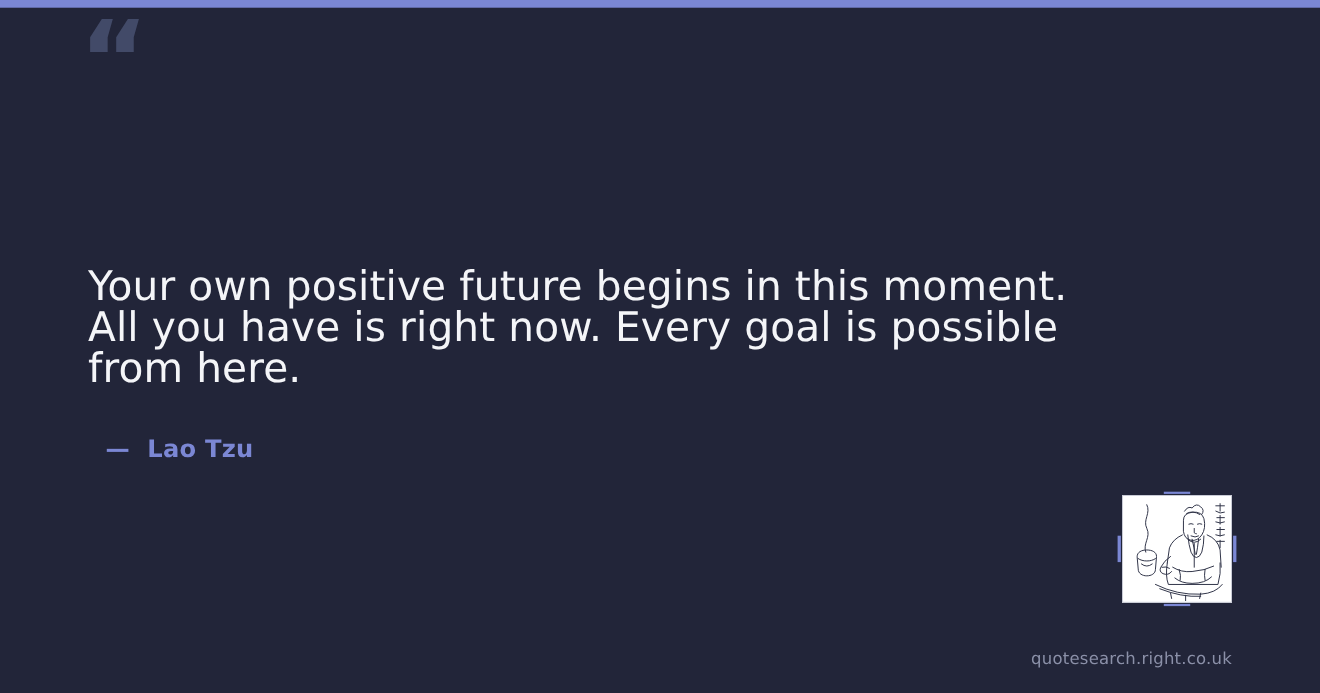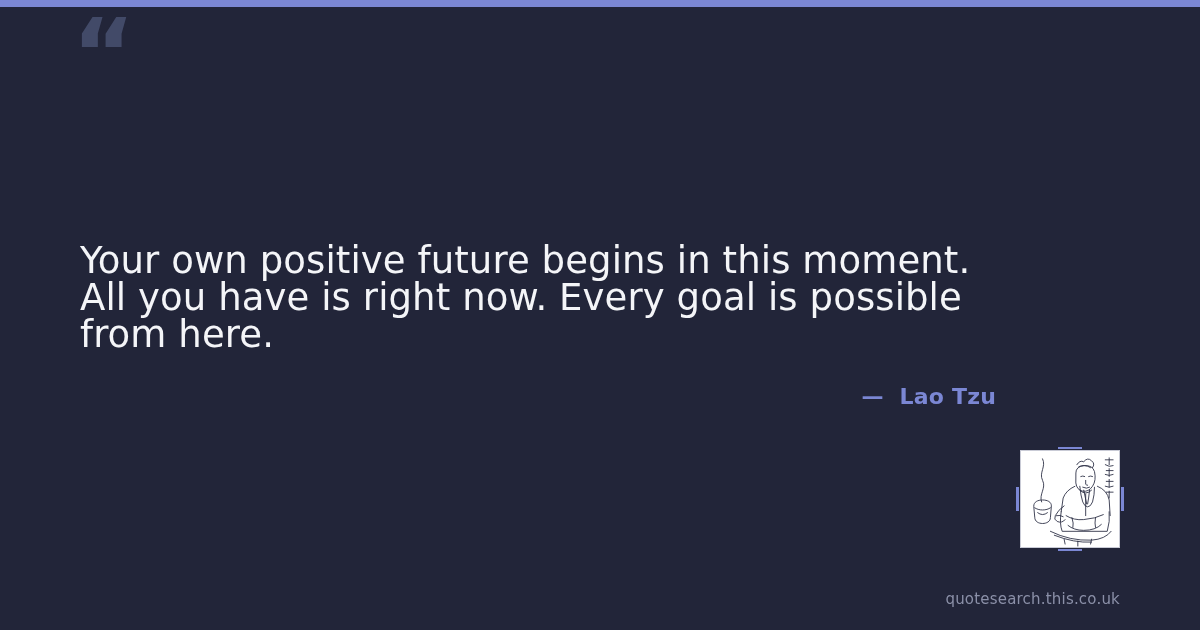--- a/index.html
+++ b/index.html
@@ -59,29 +59,28 @@
     margin: 0;
     font-family: "DejaVu Sans", "Liberation Sans", sans-serif;
     font-size: 37px;
     font-weight: 400;
     line-height: 37px;
     color: #f4f5f8;
     letter-spacing: 0.1px;
   }
 
   .attribution {
-    margin: 4px;
+    margin: 16px;
     padding-top: 27px;
     font-family: "DejaVu Sans", "Liberation Sans", sans-serif;
     font-size: 22px;
     font-weight: 700;
     color: #7b87d4;
     letter-spacing: 0.2px;
     white-space: pre;
-    text-align: right;
   }
 
   
   .thumb-wrap {
     position: absolute;
     left: 1020px;
     top: 450px;
     width: 100px;
     height: 98px;
   }
@@ -200,15 +199,15 @@
           <path d="M87 31 h7"></path>
           <path d="M90 29 v8"></path>
           <path d="M86 36 q4 2 8 0"></path>
           <path d="M87 42 h7"></path>
           <path d="M90 41 v7"></path>
         </g>
       </svg>
     </div>
   </div>
 
-  <div class="footer-source">quotesearch.this.co.uk</div>
+  <div class="footer-source">quotesearch.right.co.uk</div>
 
 </div>
 
 </body></html>

